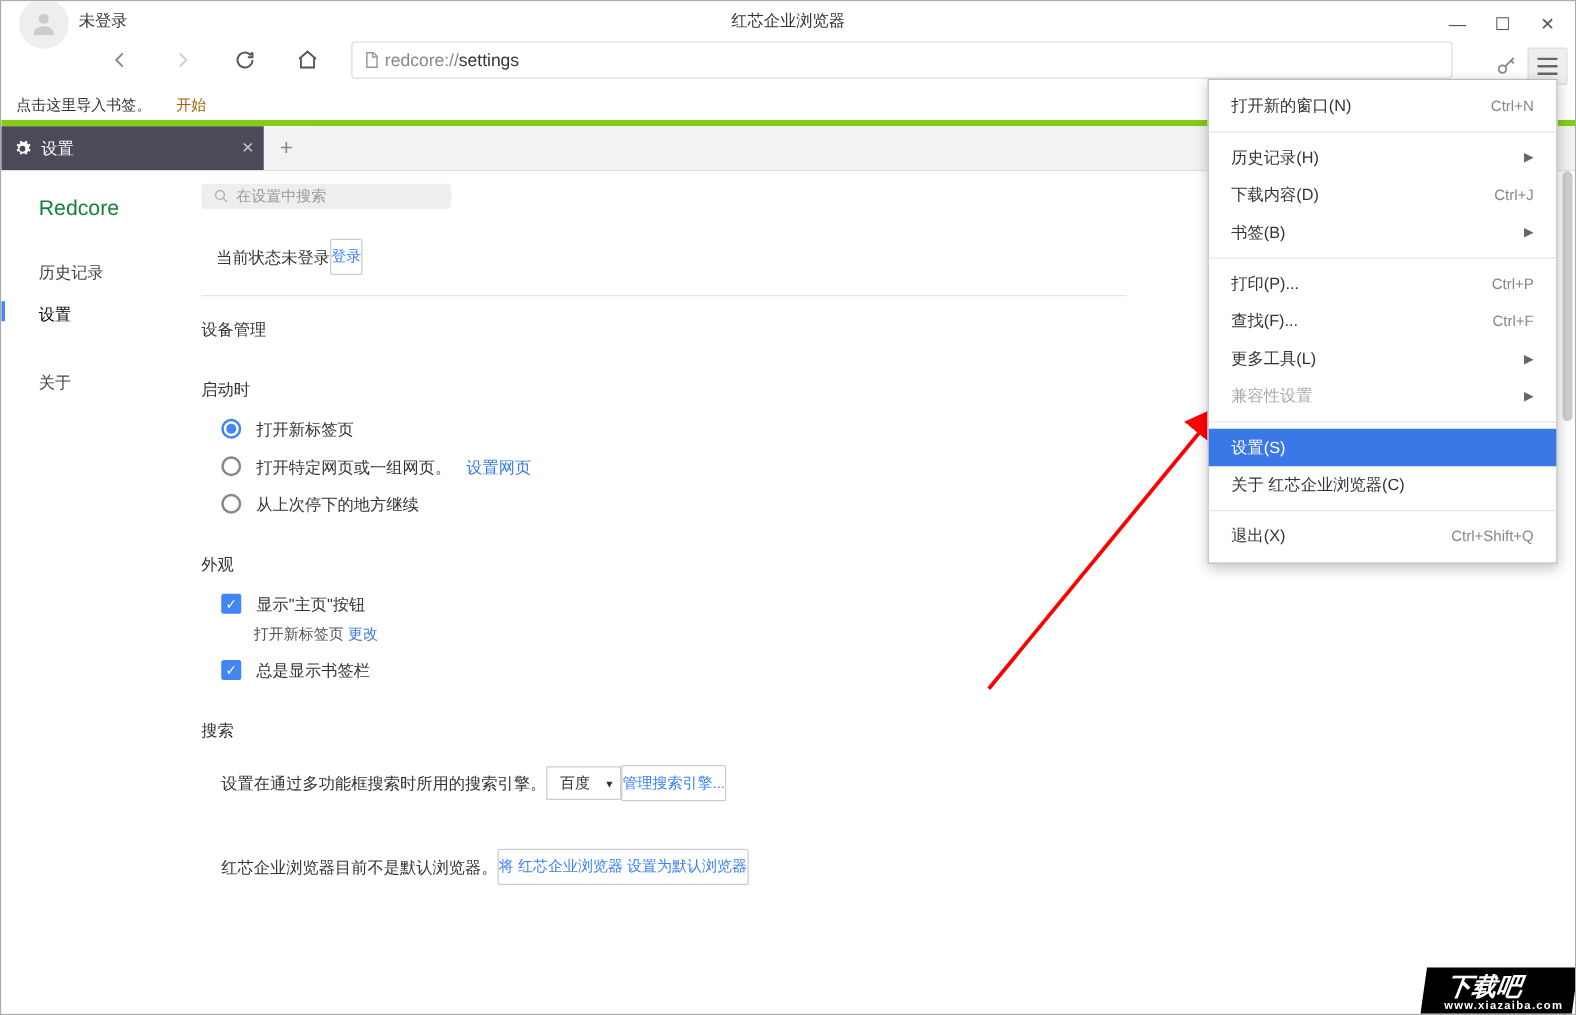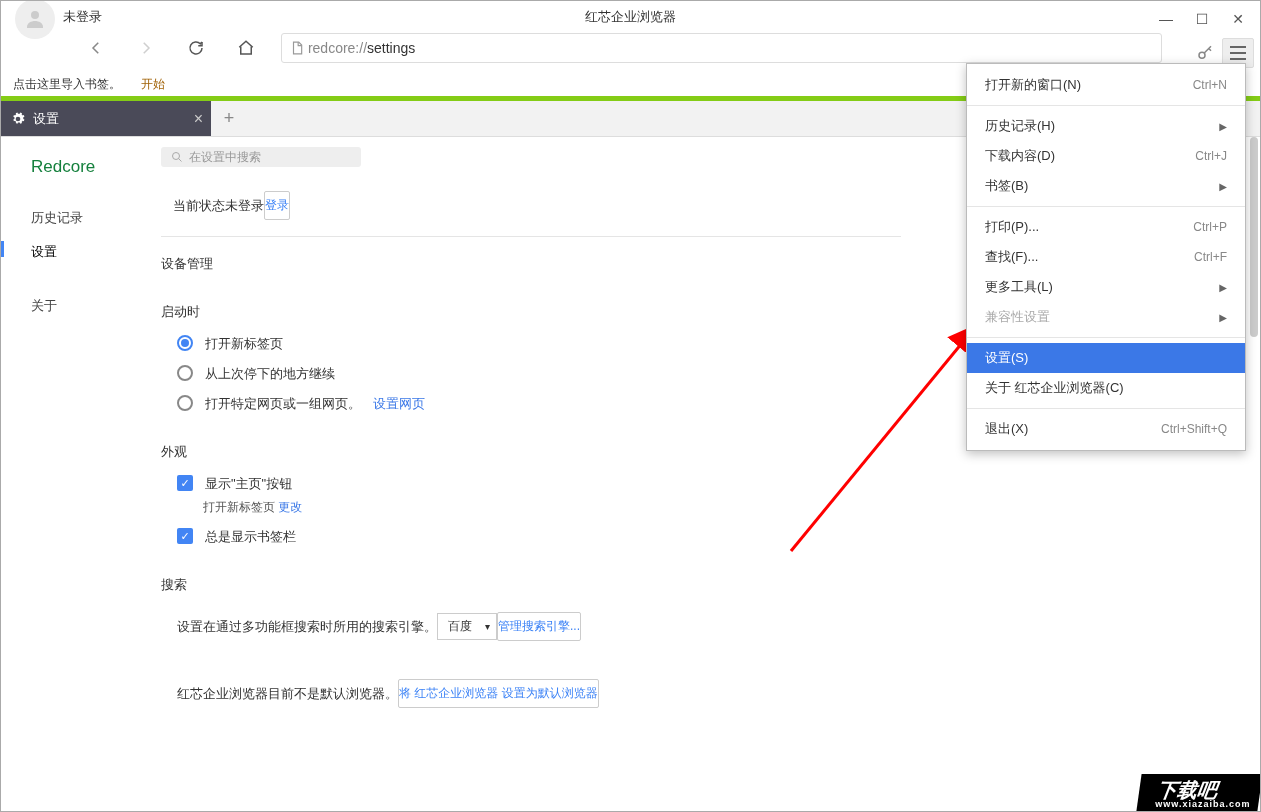--- a/index.html
+++ b/index.html
@@ -174,26 +174,26 @@
     <div class="section">
       <div class="section-title">启动时</div>
       <div class="radio-row">
         <span class="radio">
             <span class="dot"></span>
           </span>
         <span>打开新标签页</span>
       </div>
       <div class="radio-row">
         <span class="radio off"></span>
-        <span>从上次停下的地方继续</span>
+        <span>打开特定网页或一组网页。</span>
+        <span class="link">设置网页</span>
       </div>
       <div class="radio-row">
         <span class="radio off"></span>
-        <span>打开特定网页或一组网页。</span>
-        <span class="link">设置网页</span>
+        <span>从上次停下的地方继续</span>
       </div>
     </div>
 
     <div class="section">
       <div class="section-title">外观</div>
       <div class="check-row">
         <span class="checkbox">✓</span>
         <span>显示"主页"按钮</span>
       </div>
       <div class="indent-text">

